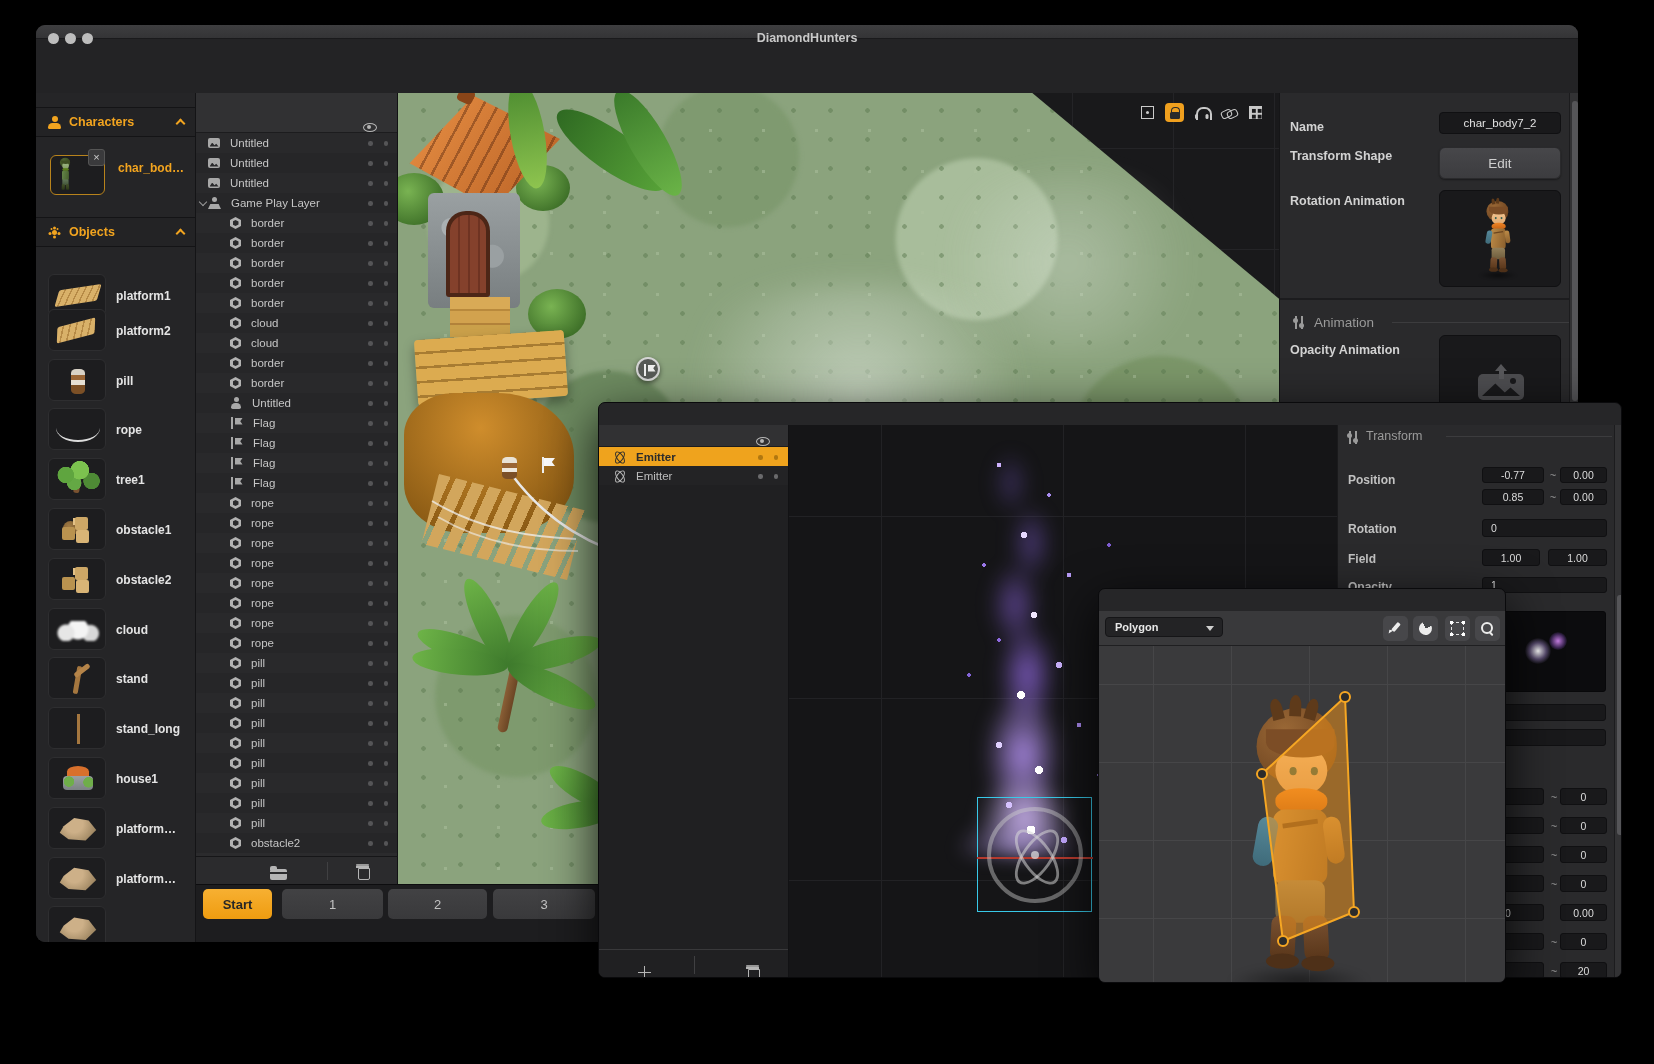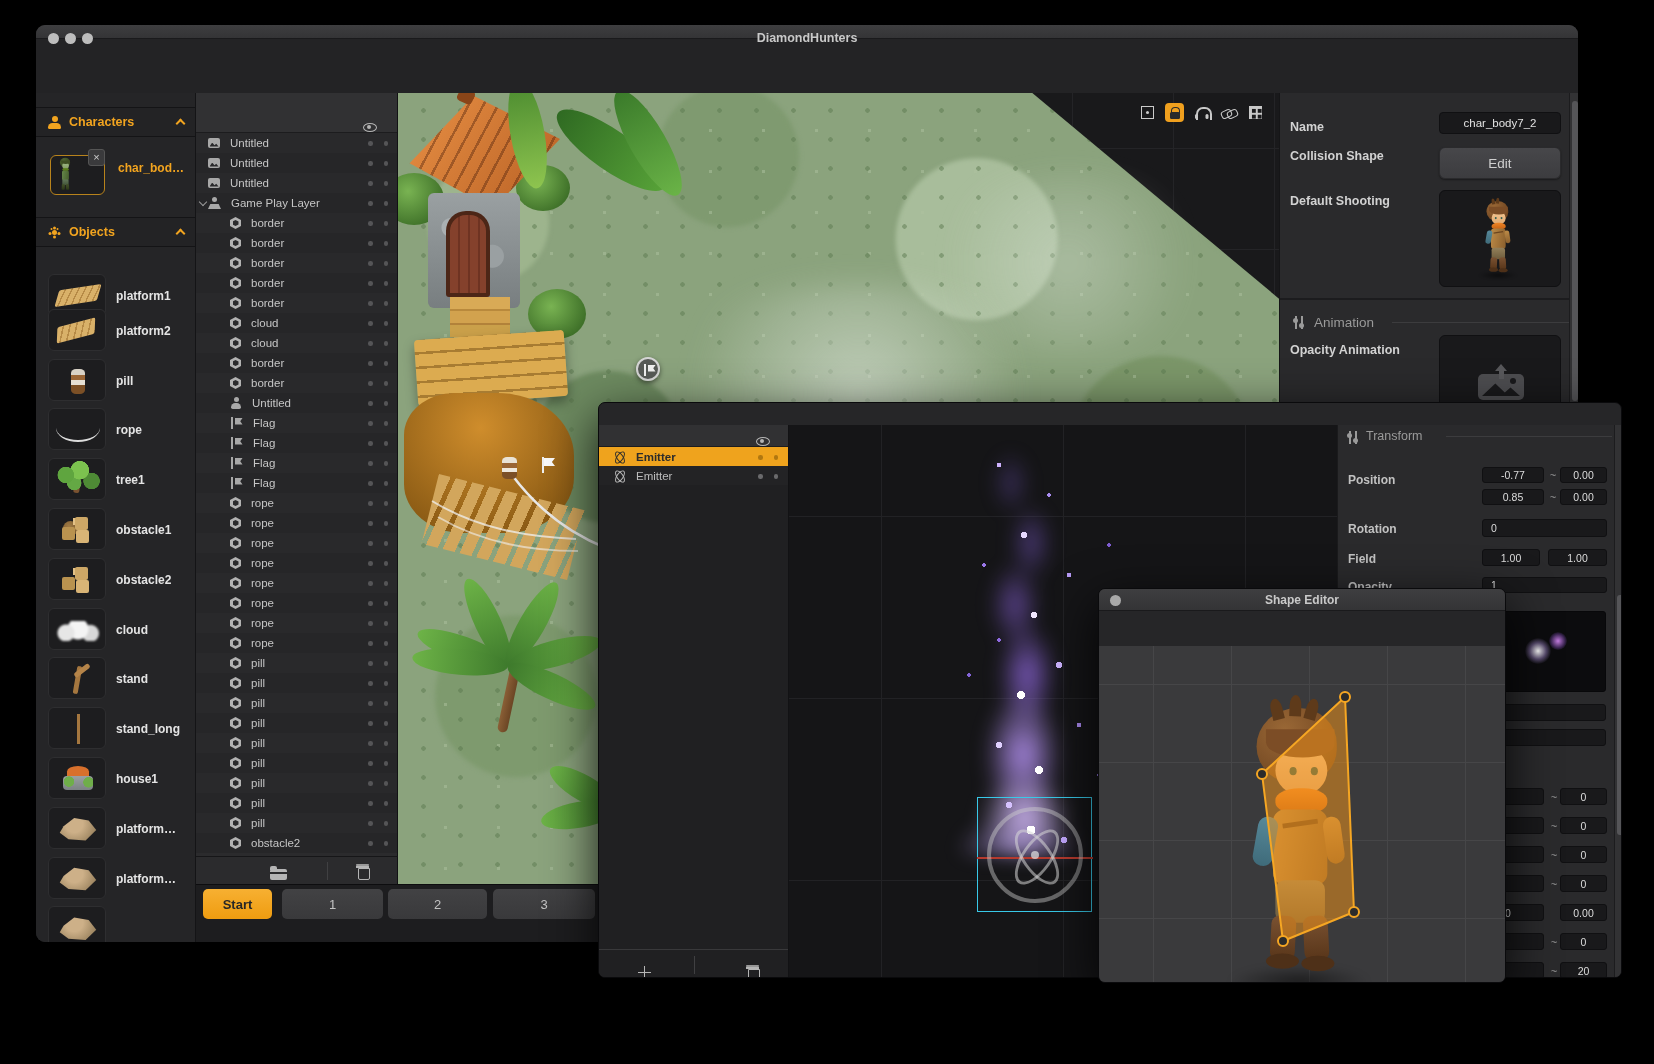--- a/index.html
+++ b/index.html
@@ -925,23 +925,23 @@
     <span>2</span>
   </div>
       <div class="bbtn" style="left: 297px; width: 102px;">
     <span>3</span>
   </div>
     </div>
 
   <div id="inspector">
     <div class="insp-label" style="left:10px;top:27px">Name</div>
     <div class="insp-input" style="left:159px;top:19px;width:122px;height:22px">char_body7_2</div>
-    <div class="insp-label" style="left:10px;top:56px">Collision Shape</div>
+    <div class="insp-label" style="left:10px;top:56px">Transform Shape</div>
     <div class="insp-btn" style="left:159px;top:54px;width:122px;height:32px">Edit</div>
-    <div class="insp-label" style="left:10px;top:101px">Default Shooting</div>
+    <div class="insp-label" style="left:10px;top:101px">Rotation Animation</div>
     <div class="preview-box" style="left:159px;top:97px;width:122px;height:97px">
       <div class="char" style="left:42px;top:10px;transform:scale(0.32);transform-origin:0 0">
         <div class="shadow"></div>
           <div class="hair"></div>
         <div class="spike" style="left:30px;transform:rotate(-10deg)"></div>
         <div class="spike" style="left:44px;top:-10px;transform:rotate(8deg)"></div>
         <div class="face"></div>
           <div class="fringe"></div>
         <div class="eye" style="left:40px"></div>
           <div class="eye" style="left:58px"></div>
@@ -1074,23 +1074,36 @@
     <div class="pt-field f2">20</div>
   </div>
       </div>
     <div class="scrolltrack" style="left:276px;top:0;width:10px;height:554px">
       <div class="scrollthumb" style="left:2px;top:170px;width:6px;height:240px"></div>
     </div>
   </div>
 </div>
 
 <div id="swin" class="fwin">
-  <div class="titlebar">
-    <span class="tl"></span>
-    <div class="win-title">Shape Editor</div>
+  <div class="stoolbar">
+    <div class="sdrop">
+      <span>Polygon</span>
+    </div>
+    <div class="sibtn" style="left:284px">
+        <span class="ic-pencil"></span>
+      </div>
+    <div class="sibtn" style="left:314px">
+        <span class="ic-pie"></span>
+      </div>
+    <div class="sibtn" style="left:346px">
+        <span class="ic-marquee"></span>
+      </div>
+    <div class="sibtn" style="left:376px">
+        <span class="ic-mag"></span>
+      </div>
   </div>
   <div class="scanvas">
     <div class="char" style="left:150px;top:62px;transform:scale(1.18);transform-origin:50% 0">
       <div class="shadow"></div>
         <div class="hair"></div>
       <div class="spike" style="left:26px;transform:rotate(-14deg)"></div>
       <div class="spike" style="left:42px;top:-11px;transform:rotate(2deg)"></div>
       <div class="spike" style="left:56px;top:-8px;transform:rotate(16deg)"></div>
       <div class="face"></div>
         <div class="fringe"></div>

